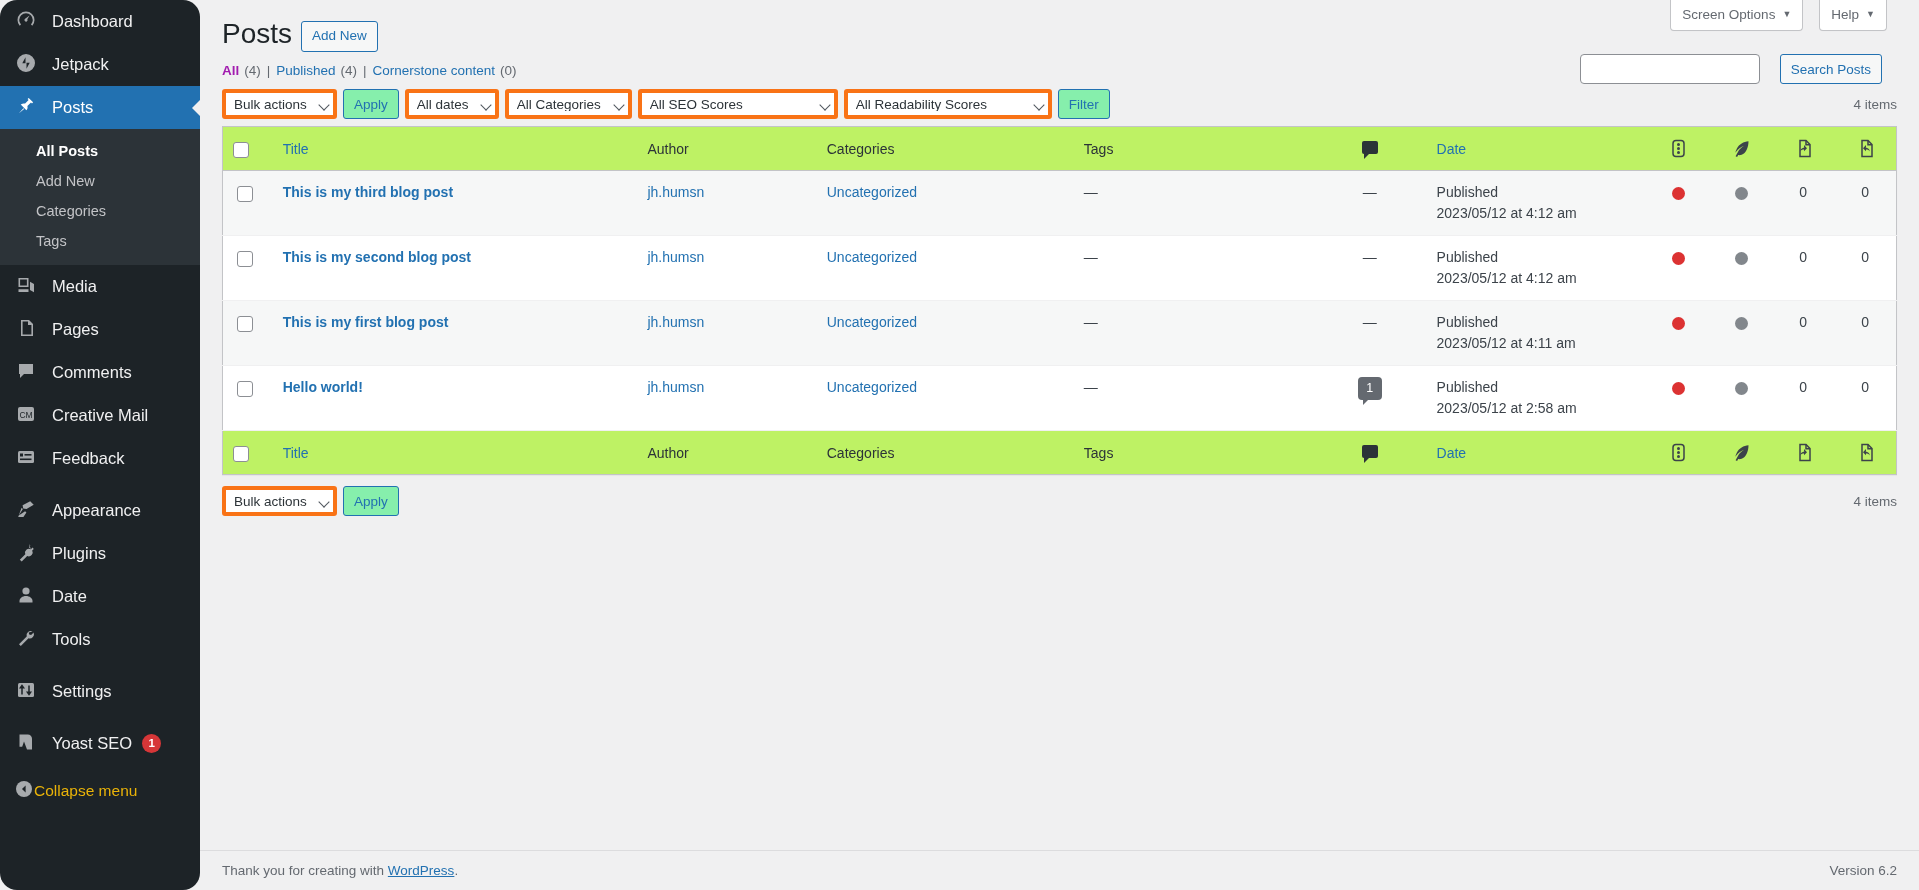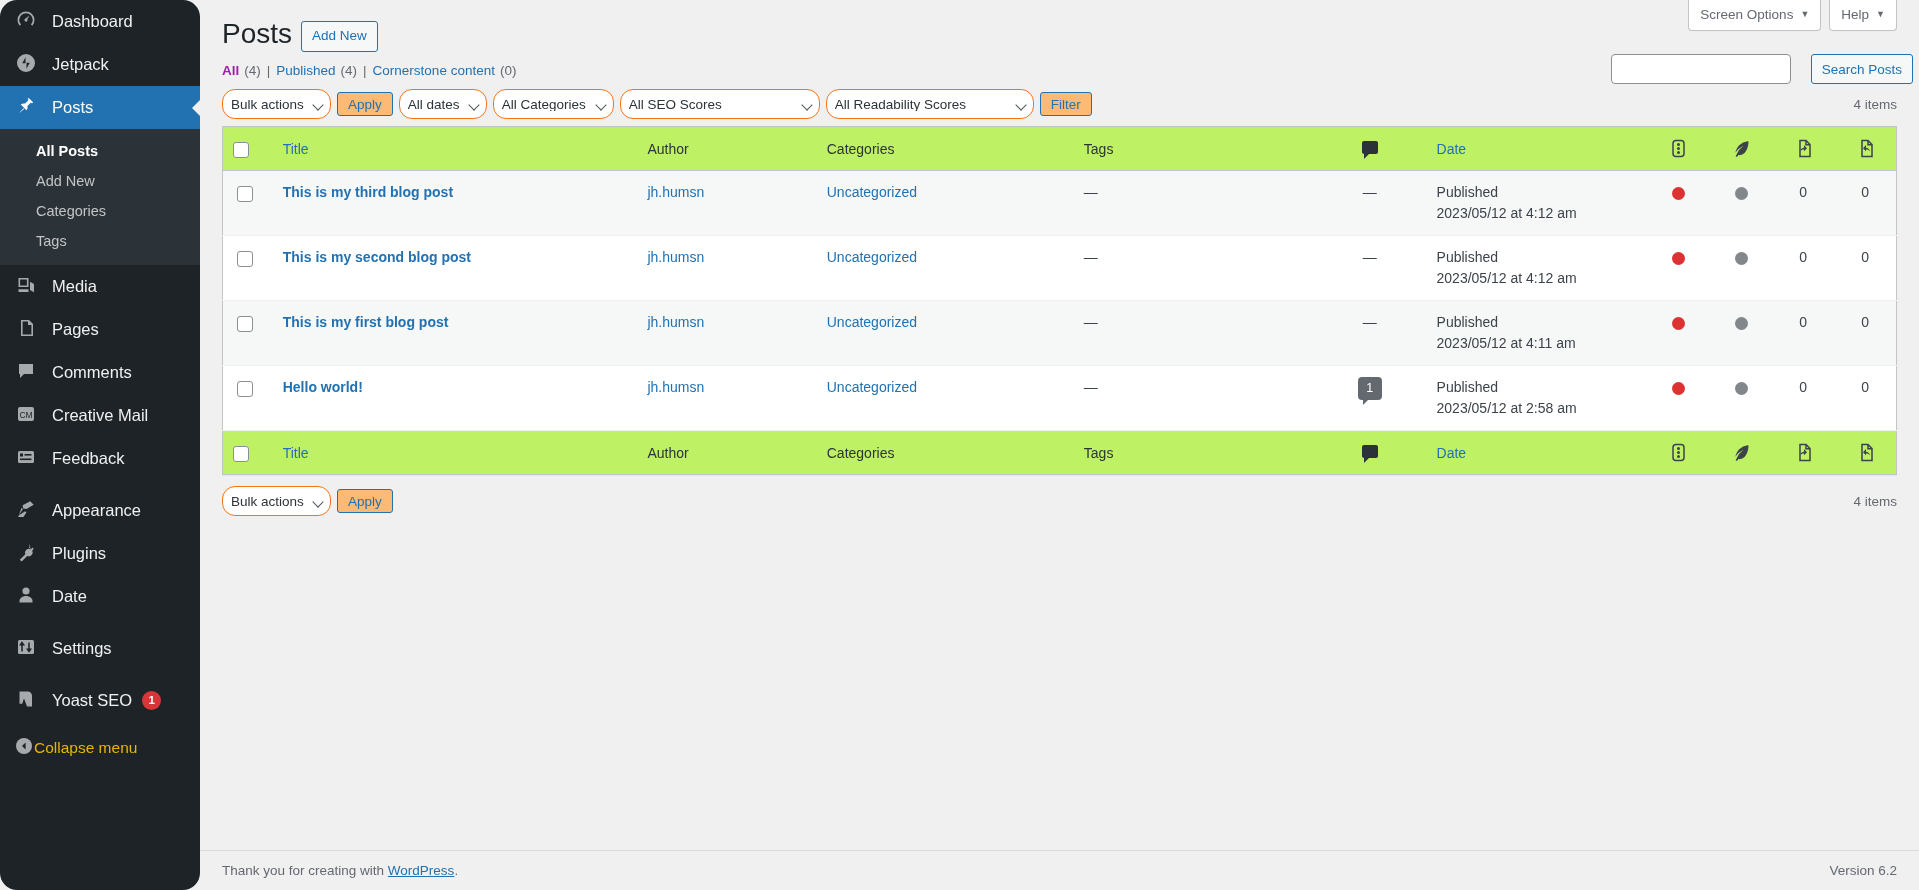--- a/index.html
+++ b/index.html
@@ -85,22 +85,22 @@
   #wpbody {
     flex: 1; position: relative;
     background: #f0f0f1;
     height: 890px;
     overflow: hidden;
   }
   #wpcontent { padding: 0 22px 0 22px; position: relative; }
 
   
   #screen-meta-links {
-    position: absolute; top: 0px; right: 22px;
-    display: flex; gap: 8px;
+    position: absolute; top: 0px; right: 32px;
+    display: flex; gap: 16px;
     z-index: 5;
   }
   .screen-meta-toggle {
     background: #fff;
     border: 1px solid #c3c4c7;
     border-top: none;
     border-radius: 0 0 4px 4px;
     padding: 5px 11px 7px 11px;
     font-size: 13.5px;
     color: #646970;
@@ -136,21 +136,21 @@
     display: flex; align-items: center;
     font-size: 13.5px; color: #3c434a;
   }
   ul.subsubsub li { display: flex; align-items: center; }
   ul.subsubsub .sep { color: #646970; margin: 0 6px; }
   ul.subsubsub .cnt { color: #646970; margin-left: 5px; }
   ul.subsubsub .current { color: #a21caf; font-weight: 600; }
 
   
   .search-box {
-    position: absolute; right: 6px; top: 54px;
+    position: absolute; right: 37px; top: 54px;
     display: flex; align-items: stretch; gap: 20px;
   }
   .search-box input[type=search] {
     width: 180px; height: 30px;
     border: 1px solid #8c8f94;
     border-radius: 4px;
     padding: 0 8px;
     font-size: 13.5px;
     color: #2c3338;
     background: #fff;
@@ -171,47 +171,47 @@
   
   .tablenav {
     display: flex; align-items: center;
     margin: 10px 0 6px 0;
     height: 32px;
     position: relative;
   }
   .tablenav .alignleft { display: flex; align-items: center; gap: 6px; }
   select.wp-select {
     height: 30px;
-    border: 1px solid #f97316;
-    border-radius: 13px;
+    border: 4px solid #f97316;
+    border-radius: 3px;
     background-color: #fff;
     background-image: none;
     padding: 0 26px 0 8px;
     font-size: 13.5px;
     color: #2c3338;
     font-family: "Liberation Sans", sans-serif;
     -webkit-appearance: none; appearance: none;
     cursor: pointer;
     line-height: 1;
   }
   .select-wrap { position: relative; display: inline-block; }
   .select-wrap::after {
     content: ""; position: absolute; right: 9px; top: 12px;
     width: 7px; height: 7px;
     border-right: 1.6px solid #50575e;
     border-bottom: 1.6px solid #50575e;
     transform: rotate(45deg);
     pointer-events: none;
   }
   .button-secondary {
-    background: #fdba74;
+    background: #86efac;
     border: 1px solid #2271b1;
     color: #2271b1;
     border-radius: 3px;
-    height: 24px;
+    height: 30px;
     padding: 0 10px;
     font-size: 13.5px;
     cursor: pointer;
     font-family: "Liberation Sans", sans-serif;
   }
   .displaying-num {
     position: absolute; right: 0;
     color: #646970; font-size: 13.5px;
   }
 
@@ -442,20 +442,28 @@
     <div class="menu-item">
       <span class="mi-icon">
         <svg width="20" height="20" viewBox="0 0 20 20">
             <circle cx="10" cy="6" r="3.6"></circle>
             <path d="M10 11c-3.6 0-6.5 2.2-6.5 5v1.5h13V16c0-2.8-2.9-5-6.5-5z"></path>
           </svg>
       </span>
       <span>Date</span>
     </div>
 
+    <div class="menu-item">
+      <span class="mi-icon">
+        <svg width="20" height="20" viewBox="0 0 20 20">
+            <path d="M16.6 3.4a4.3 4.3 0 00-5.9 5.1L3 16.2 4.8 18l7.7-7.7a4.3 4.3 0 005.1-5.9l-2.5 2.5-1.9-.5-.5-1.9z"></path>
+          </svg>
+      </span>
+      <span>Tools</span>
+    </div>
 
     <div class="menu-sep"></div>
 
     <div class="menu-item">
       <span class="mi-icon">
         <svg width="20" height="20" viewBox="0 0 20 20">
             <rect x="2" y="3" width="16" height="14" rx="1.5"></rect>
             <path d="M6 5.5v9M6 5.5l-1.6 2.3h3.2zM13 14.5v-9M13 14.5l1.6-2.3h-3.2z" stroke="#1d2327" stroke-width="1.5" fill="none"></path>
           </svg>
       </span>

